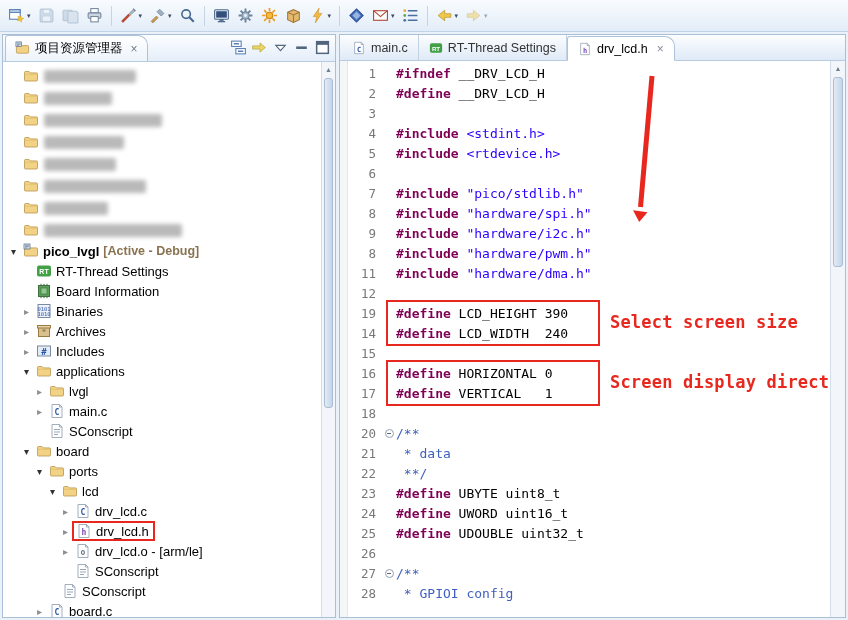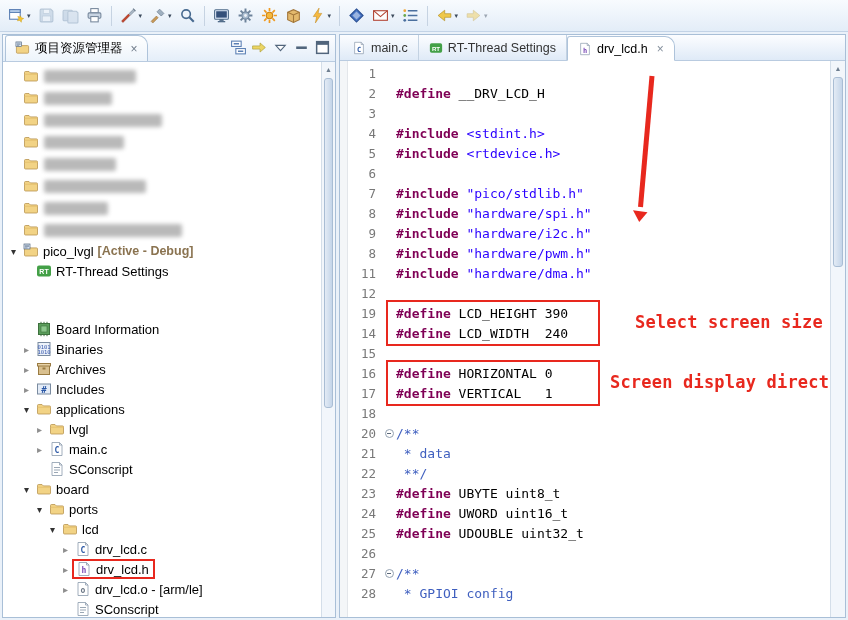--- a/index.html
+++ b/index.html
@@ -36,21 +36,21 @@
 
   .rrow{height:22px;display:flex;align-items:center;padding-left:20px;gap:5px;}
   .blurbar{height:13px;background:#b9b9b9;filter:blur(2px);border-radius:2px;}
   .trow{height:20px;display:flex;align-items:center;white-space:nowrap;}
   .arrow{width:13px;flex:none;text-align:center;font-size:10px;color:#333;}
   .arrow.col{color:#8f8f8f;}
   .ti{width:16px;height:16px;flex:none;}
   .rowbox{display:flex;align-items:center;gap:4px;padding:1px 3px;}
   .rowbox.red{border:2px solid #e8281e;padding:0 4px 0 2px;}
   .tlabel{font-size:13px;}
-  .tlabel.b{font-weight:normal;}
+  .tlabel.b{font-weight:bold;}
   .suffix{color:#8a7350;font-weight:bold;font-size:12.5px;}
 
   
   .vscroll{background:#f2f6fb;border-left:1px solid #d4dee9;}
   .pe-scroll{position:absolute;right:0;top:27px;bottom:0;width:14px;}
   .e-scroll{width:15px;flex:none;position:relative;}
   .sb-btn{height:14px;font-size:7px;color:#6e7e90;display:flex;align-items:center;justify-content:center;}
   .sb-thumb{position:absolute;left:2px;right:2px;background:linear-gradient(90deg,#e3ebf5,#c4d5e9);
             border:1px solid #a9bdd4;border-radius:3px;}
 
@@ -380,21 +380,21 @@
             <span class="rowbox">
               <span class="ic ti">
                 <svg viewBox="0 0 16 16">
                   <rect x="1" y="2.5" width="14" height="11" rx="2" fill="#43a047"></rect>
                   <text x="8" y="11" font-size="7" font-weight="bold" fill="#fff" text-anchor="middle" font-family="sans-serif">RT</text>
                 </svg>
               </span>
               <span class="tlabel">RT-Thread Settings</span>
             </span>
           </div>
-          <div class="trow" style="padding-left: 17px; margin-top: 38px;">
+          <div class="trow" style="padding-left: 17px;">
             <span class="arrow"></span>
             <span class="rowbox">
               <span class="ic ti">
                 <svg viewBox="0 0 16 16">
                   <path d="M5 .8v1.7M8 .8v1.7M11 .8v1.7M5 13.5v1.7M8 13.5v1.7M11 13.5v1.7" stroke="#3d703d"></path>
                   <rect x="2.5" y="2.5" width="11" height="11" fill="#5b9e5b" stroke="#3d703d"></rect>
                   <rect x="5" y="5" width="6" height="6" fill="#8cc88c" stroke="#3d703d" stroke-width="0.6"></rect>
                 </svg>
               </span>
               <span class="tlabel">Board Information</span>
@@ -642,20 +642,21 @@
             <span class="tclose">×</span>
           </div>
         </div>
       <div class="content">
         <div class="ruler"></div>
         <div class="codearea">
           <div id="codelines">
               <div class="cl">
                 <span class="ln">1</span>
                 <span class="fold"></span>
+                <span class="ct"><span class="t-kw">#ifndef</span><span class="t-pl"> __DRV_LCD_H</span></span>
               </div>
               <div class="cl">
                 <span class="ln">2</span>
                 <span class="fold"></span>
                 <span class="ct"><span class="t-kw">#define</span><span class="t-pl"> __DRV_LCD_H</span></span>
               </div>
               <div class="cl">
                 <span class="ln">3</span>
                 <span class="fold"></span>
                 <span class="ct"></span>
@@ -780,21 +781,21 @@
                 <span class="ct"><span class="t-cm">/**</span></span>
               </div>
               <div class="cl">
                 <span class="ln">28</span>
                 <span class="fold"></span>
                 <span class="ct"><span class="t-cm"> * GPIOI config</span></span>
               </div>
             </div>
           <div class="ann-box" id="box1" style="border-color: rgb(232, 40, 30);"></div>
           <div class="ann-box" id="box2" style="border-color: rgb(232, 40, 30);"></div>
-          <div class="ann-label" id="lab1" style="color: rgb(232, 40, 30); margin-left: 25px;">Select screen size</div>
+          <div class="ann-label" id="lab1" style="color: rgb(232, 40, 30);">Select screen size</div>
           <div class="ann-label" id="lab2" style="color: rgb(232, 40, 30);">Screen display direction</div>
           <svg id="arrow" viewBox="0 0 40 152">
             <path id="arrow-line" d="M22 3 L10.5 134" fill="none" stroke="#e8281e" stroke-width="5"></path>
             <path id="arrow-head" d="M9.2 149 L17.5 139.2 L3 137.2 Z" fill="#e8281e"></path>
           </svg>
         </div>
         <div class="vscroll e-scroll">
           <div class="sb-btn">▲</div>
           <div class="sb-thumb" style="top:16px;height:190px;"></div>
         </div>

